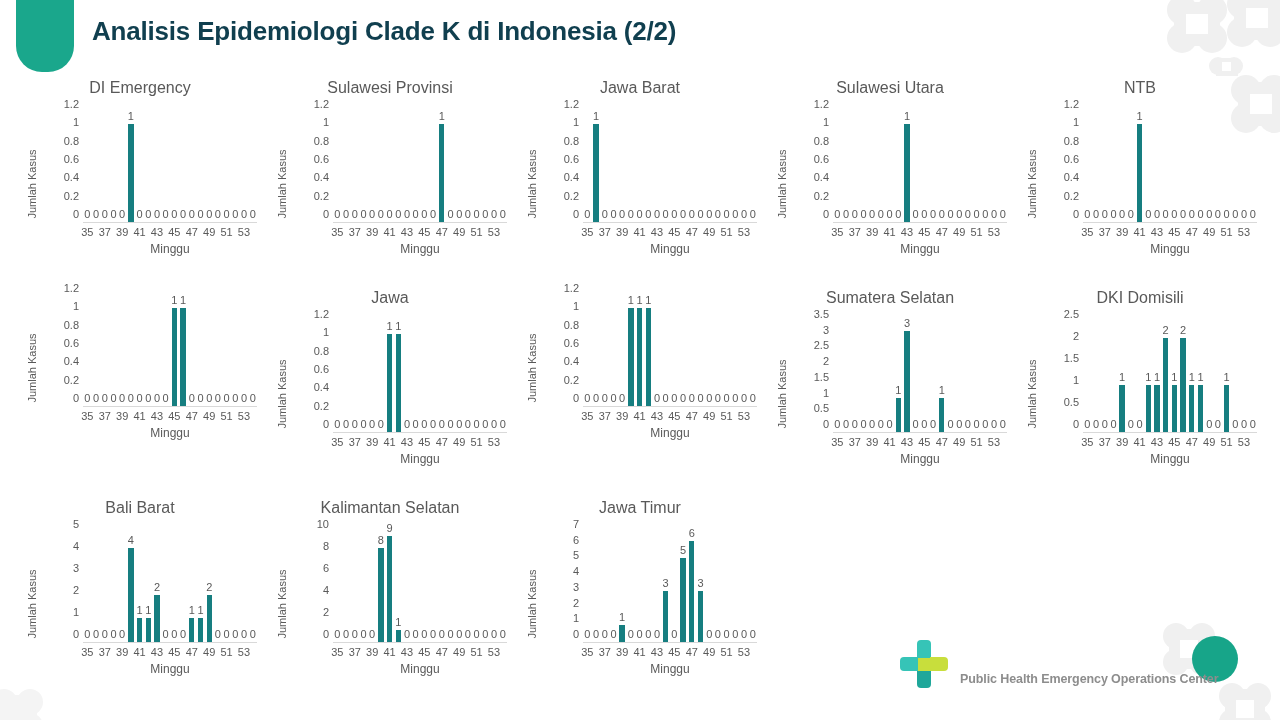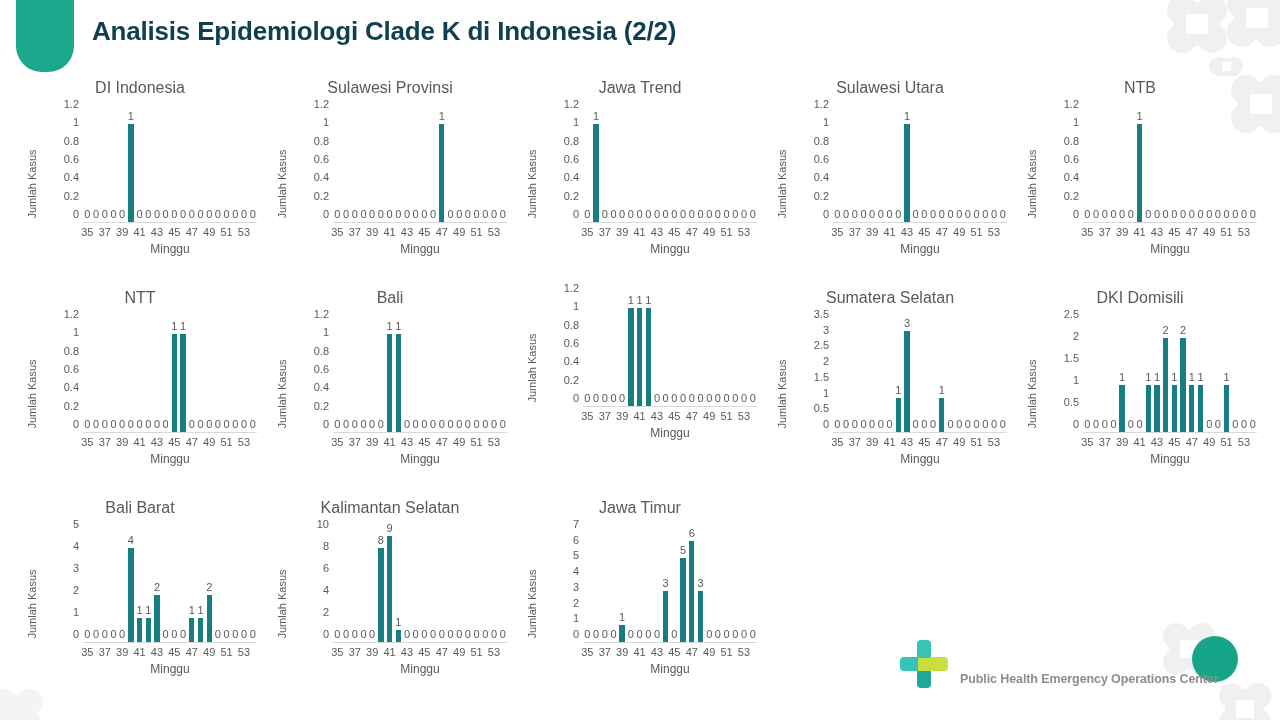--- a/index.html
+++ b/index.html
@@ -160,21 +160,21 @@
 
 <div id="corner-dot"></div>
 
 <div id="header-bar">
   <div id="title-tab"></div>
   <div id="slide-title">Analisis Epidemiologi Clade K di Indonesia (2/2)</div>
 </div>
 
 <div id="charts-grid">
     <div class="chart-card">
-      <div class="chart-title">DI Indonesia</div>
+      <div class="chart-title">DI Emergency</div>
       <div class="plot-wrap">
         <div class="y-axis-label">Jumlah Kasus</div>
         <div class="y-ticks">
           <span>1.2</span>
           <span>1</span>
           <span>0.8</span>
           <span>0.6</span>
           <span>0.4</span>
           <span>0.2</span>
           <span>0</span>
@@ -380,21 +380,21 @@
           <span class="xt" style="left: 52.5%;">45</span>
           <span class="xt" style="left: 62.5%;">47</span>
           <span class="xt" style="left: 72.5%;">49</span>
           <span class="xt" style="left: 82.5%;">51</span>
           <span class="xt" style="left: 92.5%;">53</span>
         </div>
         <div class="x-axis-label">Minggu</div>
       </div>
     </div>
     <div class="chart-card">
-      <div class="chart-title">Jawa Trend</div>
+      <div class="chart-title">Jawa Barat</div>
       <div class="plot-wrap">
         <div class="y-axis-label">Jumlah Kasus</div>
         <div class="y-ticks">
           <span>1.2</span>
           <span>1</span>
           <span>0.8</span>
           <span>0.6</span>
           <span>0.4</span>
           <span>0.2</span>
           <span>0</span>
@@ -710,21 +710,20 @@
           <span class="xt" style="left: 52.5%;">45</span>
           <span class="xt" style="left: 62.5%;">47</span>
           <span class="xt" style="left: 72.5%;">49</span>
           <span class="xt" style="left: 82.5%;">51</span>
           <span class="xt" style="left: 92.5%;">53</span>
         </div>
         <div class="x-axis-label">Minggu</div>
       </div>
     </div>
     <div class="chart-card">
-      <div class="chart-title">NTT</div>
       <div class="plot-wrap">
         <div class="y-axis-label">Jumlah Kasus</div>
         <div class="y-ticks">
           <span>1.2</span>
           <span>1</span>
           <span>0.8</span>
           <span>0.6</span>
           <span>0.4</span>
           <span>0.2</span>
           <span>0</span>
@@ -820,21 +819,21 @@
           <span class="xt" style="left: 52.5%;">45</span>
           <span class="xt" style="left: 62.5%;">47</span>
           <span class="xt" style="left: 72.5%;">49</span>
           <span class="xt" style="left: 82.5%;">51</span>
           <span class="xt" style="left: 92.5%;">53</span>
         </div>
         <div class="x-axis-label">Minggu</div>
       </div>
     </div>
     <div class="chart-card">
-      <div class="chart-title">Bali</div>
+      <div class="chart-title">Jawa</div>
       <div class="plot-wrap">
         <div class="y-axis-label">Jumlah Kasus</div>
         <div class="y-ticks">
           <span>1.2</span>
           <span>1</span>
           <span>0.8</span>
           <span>0.6</span>
           <span>0.4</span>
           <span>0.2</span>
           <span>0</span>

